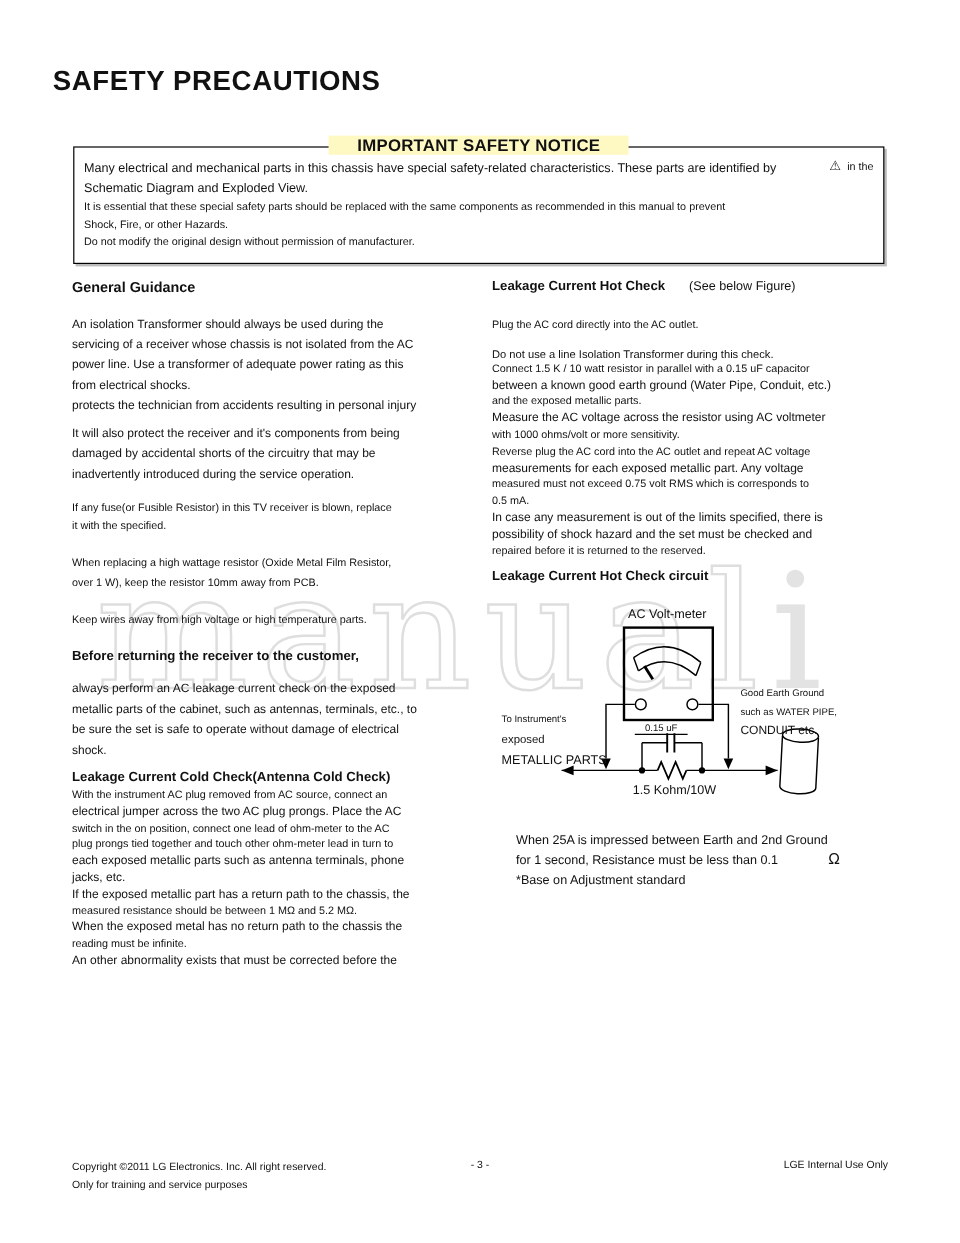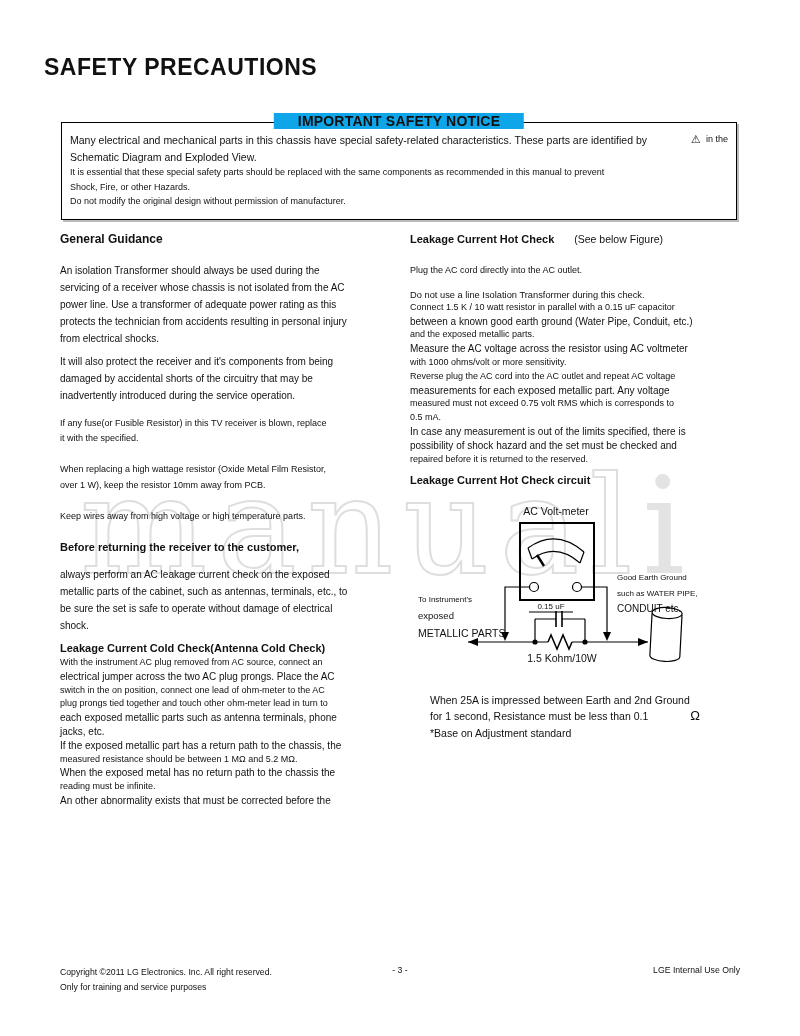--- a/index.html
+++ b/index.html
@@ -26,21 +26,21 @@
     font-size:23px; font-weight:bold; letter-spacing:0.5px;margin-left:44px;
   }
   .notice-box {
     left:61px; top:122px; width:676px; height:98px;
     border:1.6px solid #000; background:transparent;
     box-shadow:2px 2px 0 #bbb;
     padding:9px 8px 0 8px;
   }
   .notice-heading {
     position:absolute; top:-10px; left:50%; transform:translateX(-50%);
-    background:#0ea5e9; padding:0 24px; font-size:14px; font-weight:bold;
+    background:#fef9c3; padding:0 24px; font-size:14px; font-weight:bold;
     white-space:nowrap; letter-spacing:0.2px;
   }
   .notice-line1 { display:flex; justify-content:space-between; align-items:flex-start; }
   .notice-right { display:flex; align-items:center; gap:5px; flex:none; margin-left:8px; }
   .warn-tri { font-size:11px; line-height:11px; }
   .n-md { font-size:10.5px; line-height:16.5px; }
   .n-sm { font-size:9px;  line-height:14.5px; }
   
   .col { width:340px; }
   .col-left  { left:60px;  top:233px; }
@@ -97,22 +97,22 @@
       <span class="ln n-sm">Do not modify the original design without permission of manufacturer.</span>
     </div>
 </div>
 
 <div class="layer col col-left">
   <div class="h1 mb16">General Guidance</div>
   <div class="flow17 mb6">
       <span class="ln md">An isolation Transformer should always be used during the</span>
       <span class="ln md">servicing of a receiver whose chassis is not isolated from the AC</span>
       <span class="ln md">power line. Use a transformer of adequate power rating as this</span>
+      <span class="ln md">from electrical shocks.</span>
       <span class="ln md">protects the technician from accidents resulting in personal injury</span>
-      <span class="ln md">from electrical shocks.</span>
     </div>
   <div class="flow17 mb12">
       <span class="ln md">It will also protect the receiver and it's components from being</span>
       <span class="ln md">damaged by accidental shorts of the circuitry that may be</span>
       <span class="ln md">inadvertently introduced during the service operation.</span>
     </div>
   <div class="flow15 mb16">
       <span class="ln sm">If any fuse(or Fusible Resistor) in this TV receiver is blown, replace</span>
       <span class="ln sm">it with the specified.</span>
     </div>

